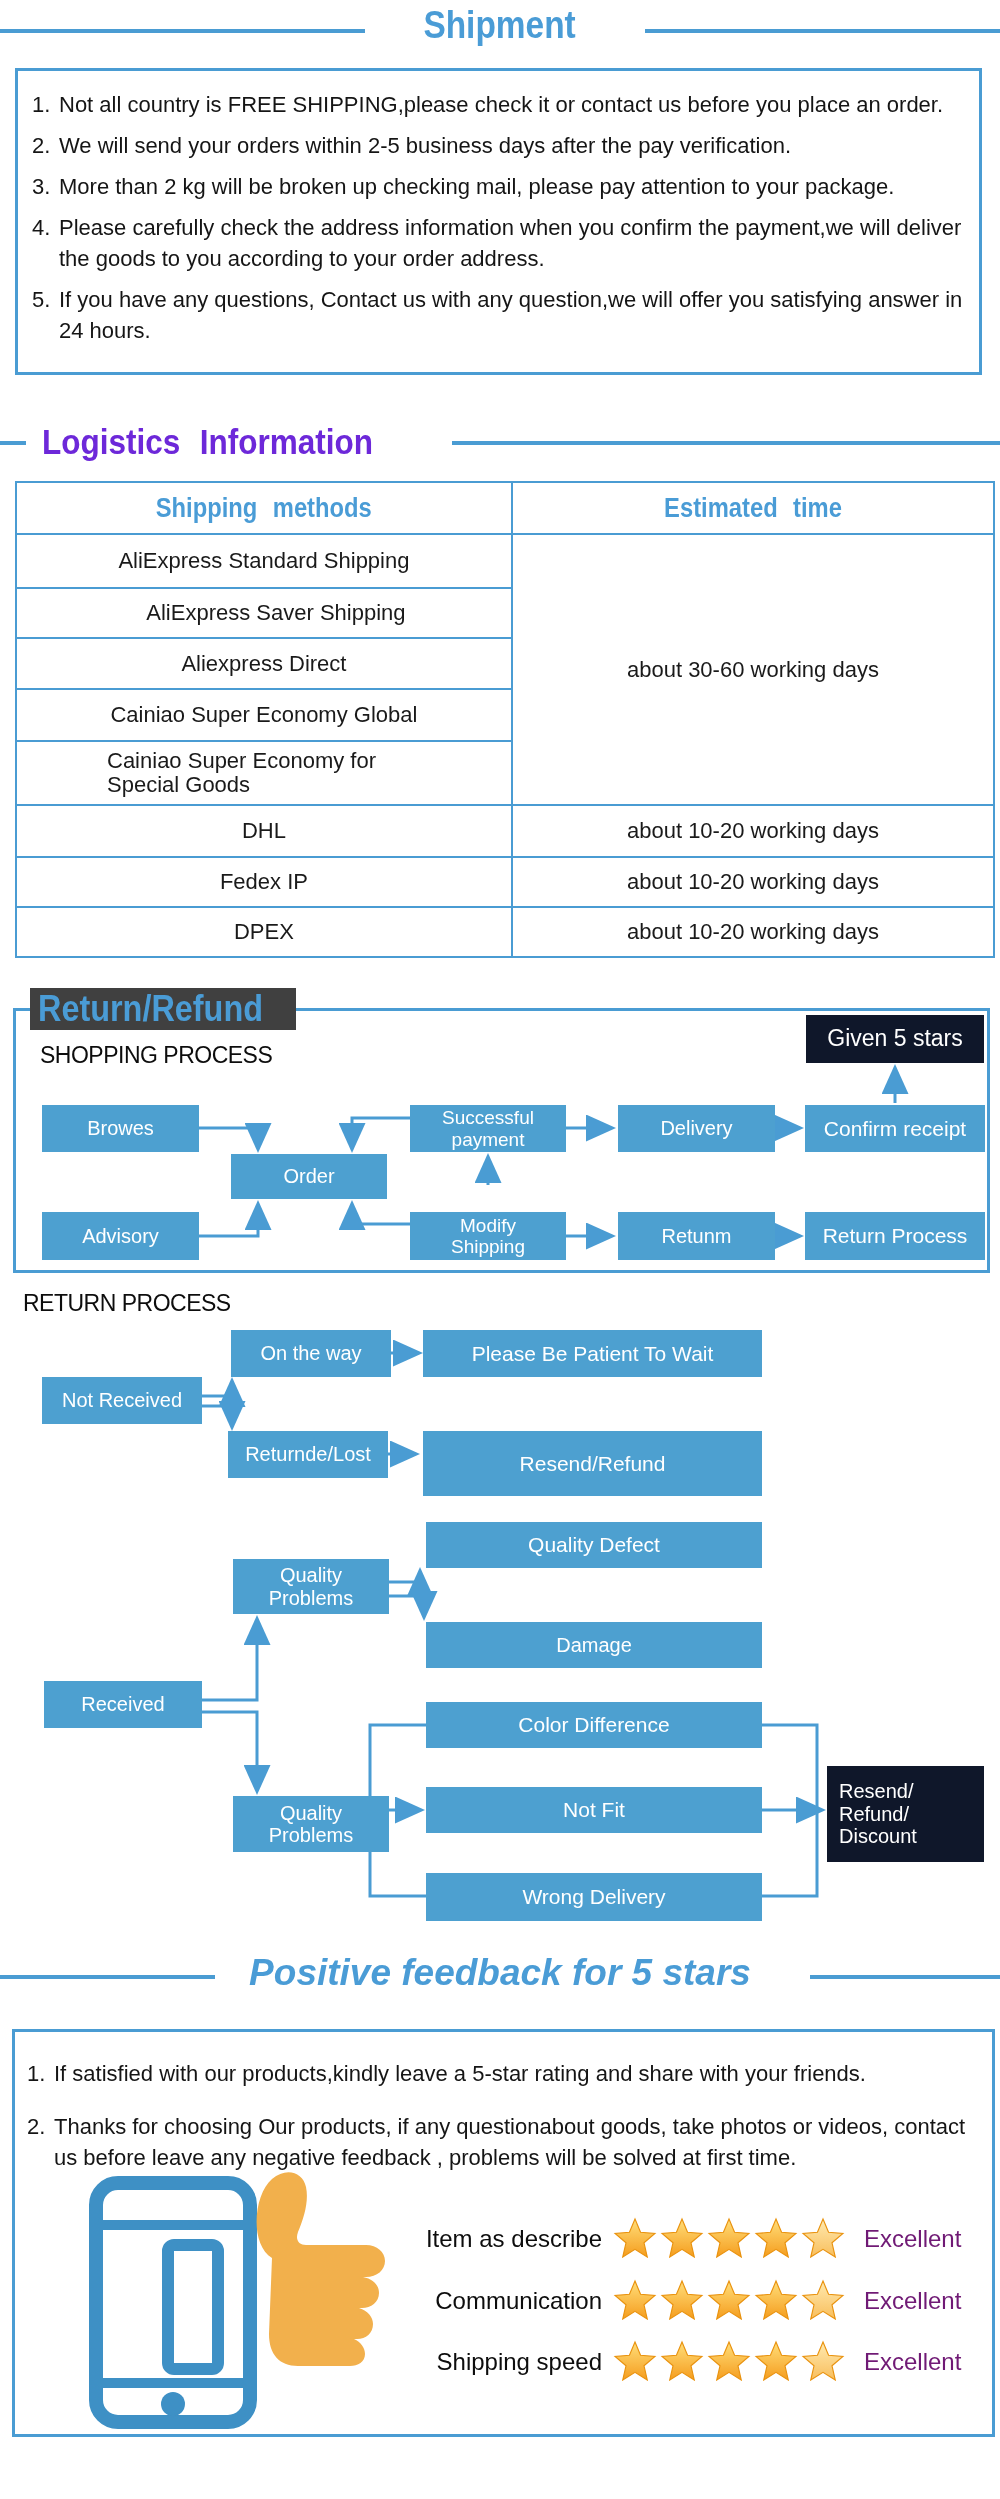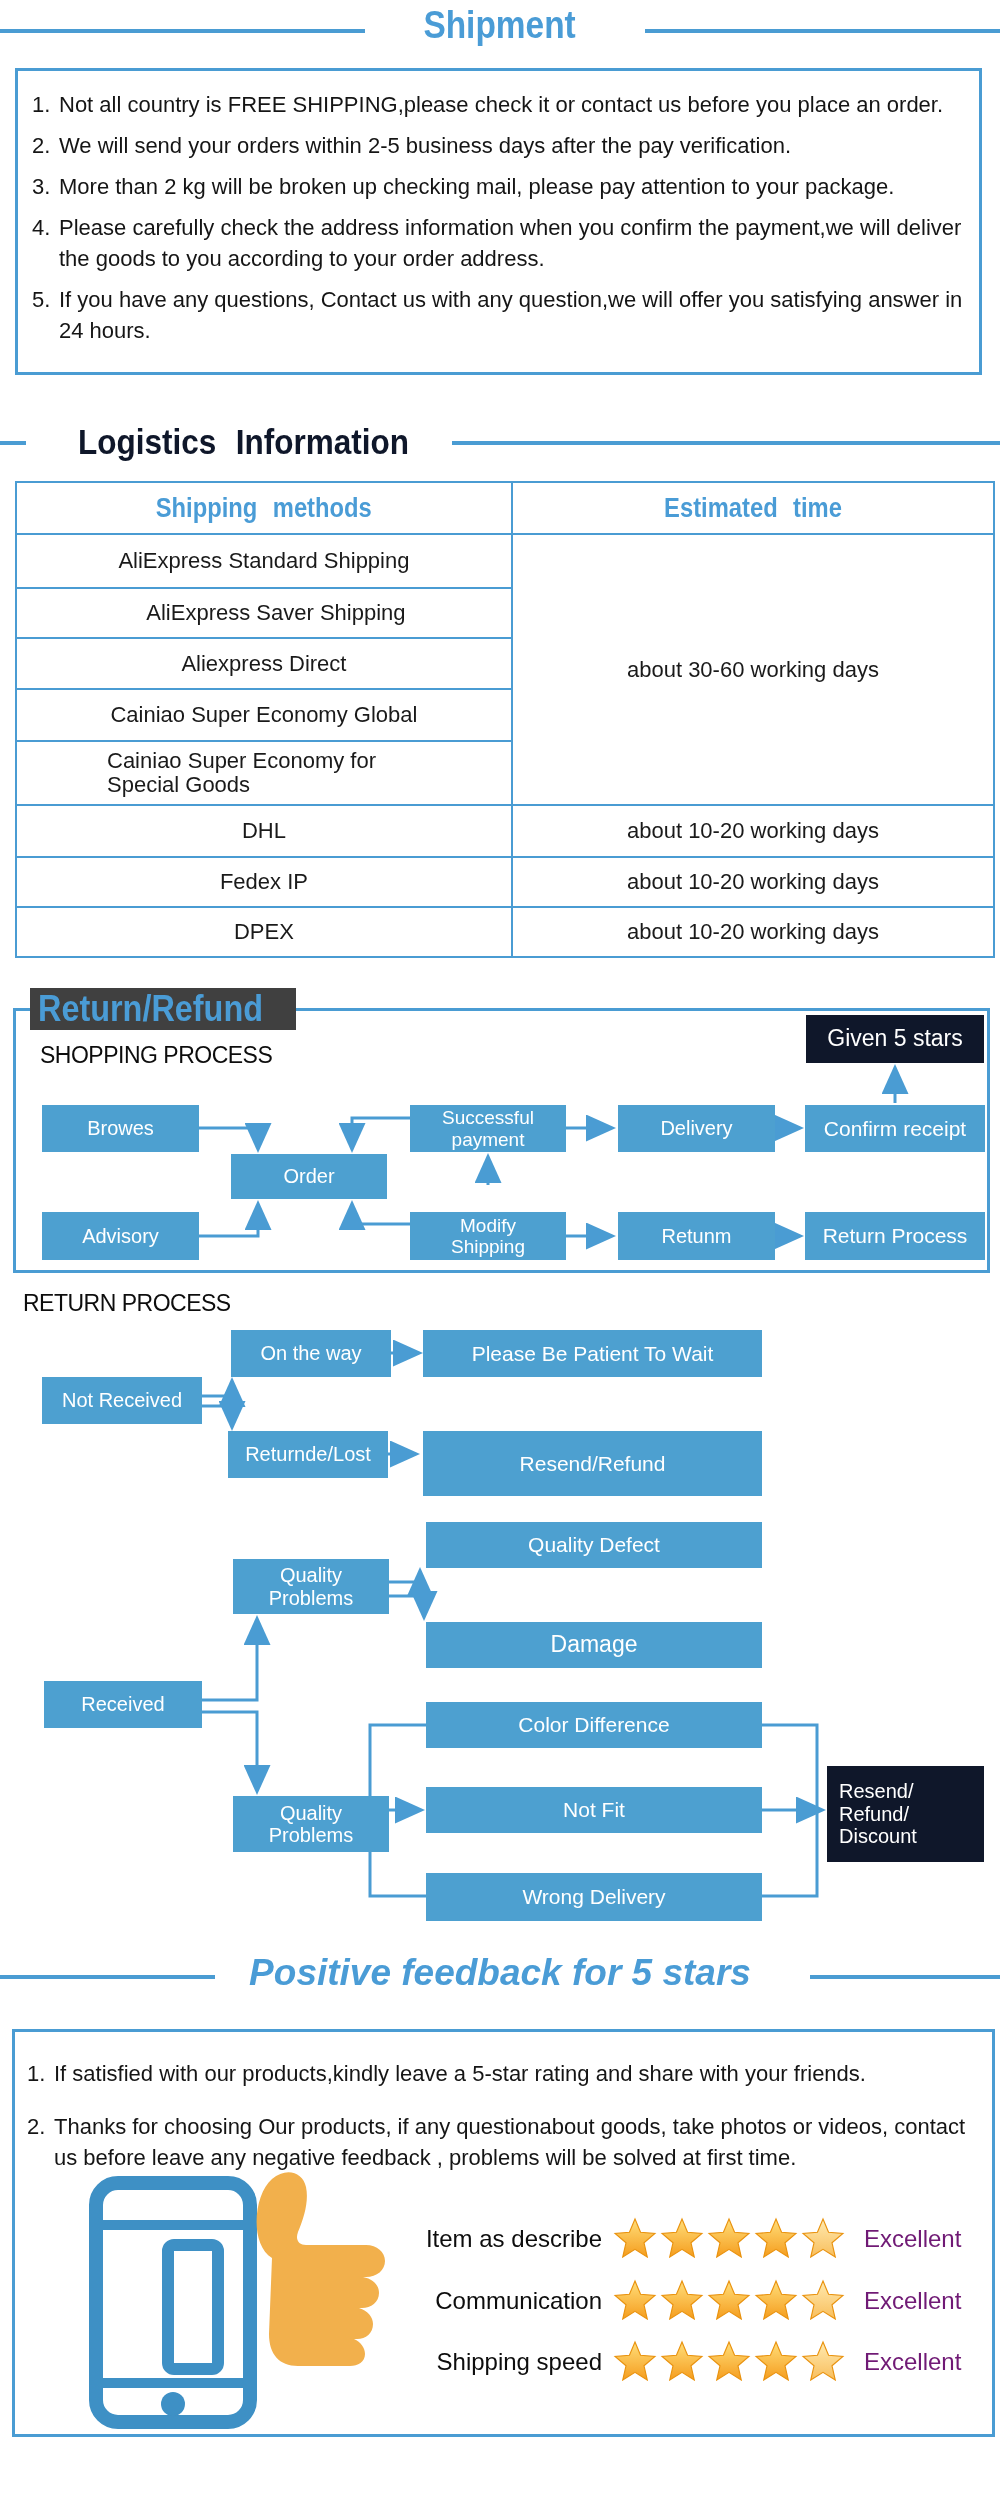--- a/index.html
+++ b/index.html
@@ -8,21 +8,21 @@
   .abs{position:absolute;}
   .hline{position:absolute;height:4px;background:#4A9CD3;}
   .big-title{position:absolute;left:0;right:0;text-align:center;color:#4A9CD6;
              font-weight:bold;font-size:38px;letter-spacing:0px;}
   .cond{display:inline-block;transform:scaleX(.88);transform-origin:center;}
   .cond-l{display:inline-block;transform:scaleX(.9);transform-origin:left;}
   .note-box{position:absolute;border:3px solid #4A9CD3;background:#fff;box-sizing:border-box;}
   .nlist{padding:18px 12px 0 14px;}
   .nitem{display:flex;font-size:22px;line-height:31px;margin-bottom:10px;color:#151515;}
   .nitem .num{flex:none;width:27px;}
-  .sec2-title{position:absolute;color:#0f172a;font-weight:bold;font-size:35px;white-space:nowrap;margin-left:36px;}
+  .sec2-title{position:absolute;color:#6d28d9;font-weight:bold;font-size:35px;white-space:nowrap;}
   table.ship{position:absolute;left:15px;top:481px;width:980px;border-collapse:collapse;
              table-layout:fixed;background:#fff;}
   table.ship th,table.ship td{border:2px solid #4A9CD3;text-align:center;padding:0;}
   table.ship th{color:#4A9CD6;font-size:27px;font-weight:bold;height:50px;}
   table.ship td{font-size:22px;color:#1a1a1a;}
   .wordsp{word-spacing:10px;}
   .rr-title{position:absolute;color:#4A9CD6;font-weight:bold;font-size:36px;background:#404040;
             padding:0 8px;z-index:3;white-space:nowrap;}
   .proc-label{position:absolute;font-size:23px;color:#0d0d0d;letter-spacing:-.5px;z-index:2;}
   .fbox{position:absolute;background:#4DA0D0;color:#fff;display:flex;align-items:center;
@@ -175,21 +175,21 @@
 
   <div class="proc-label" style="left:23px;top:1290px;">RETURN PROCESS</div>
 
   <div class="fbox" style="left:231px;top:1330px;width:160px;height:47px;">On the way</div>
   <div class="fbox" style="left:423px;top:1330px;width:339px;height:47px;font-size:21px;">Please Be Patient To Wait</div>
   <div class="fbox" style="left:42px;top:1377px;width:160px;height:47px;">Not Received</div>
   <div class="fbox" style="left:228px;top:1431px;width:160px;height:47px;">Returnde/Lost</div>
   <div class="fbox" style="left:423px;top:1431px;width:339px;height:65px;font-size:21px;">Resend/Refund</div>
   <div class="fbox" style="left:426px;top:1522px;width:336px;height:46px;font-size:21px;">Quality Defect</div>
   <div class="fbox" style="left:233px;top:1559px;width:156px;height:55px;padding:0 26px;">Quality Problems</div>
-  <div class="fbox" style="left:426px;top:1622px;width:336px;height:46px;font-size:23px;">Damage</div>
+  <div class="fbox" style="left:426px;top:1622px;width:336px;height:46px;font-size:20px;">Damage</div>
   <div class="fbox" style="left:44px;top:1681px;width:158px;height:47px;">Received</div>
   <div class="fbox" style="left:426px;top:1702px;width:336px;height:46px;font-size:21px;">Color Difference</div>
   <div class="fbox" style="left:426px;top:1787px;width:336px;height:46px;font-size:21px;">Not Fit</div>
   <div class="fbox" style="left:233px;top:1796px;width:156px;height:56px;padding:0 26px;">Quality Problems</div>
   <div class="fbox orange left3" style="left:827px;top:1766px;width:157px;height:96px;">Resend/
 Refund/
 Discount</div>
   <div class="fbox" style="left:426px;top:1873px;width:336px;height:48px;font-size:21px;">Wrong Delivery</div>
 
   <div class="hline" style="left:0;top:1975px;width:215px;"></div>

